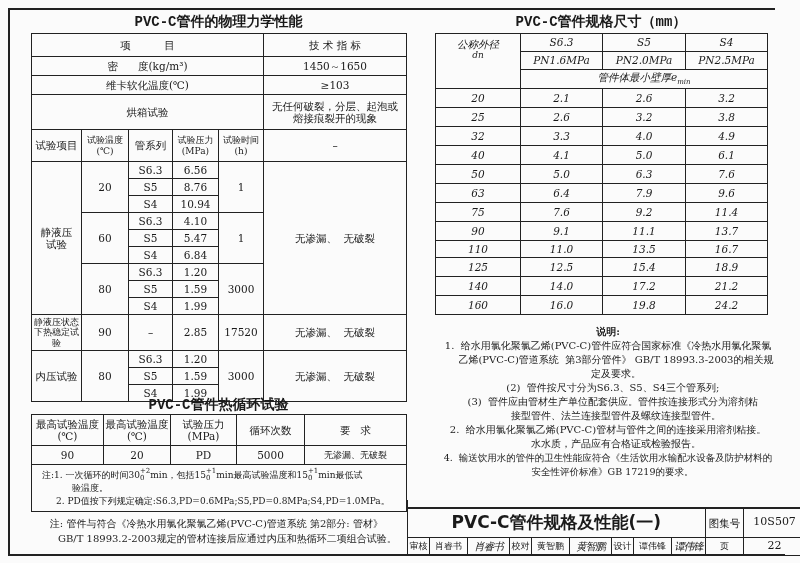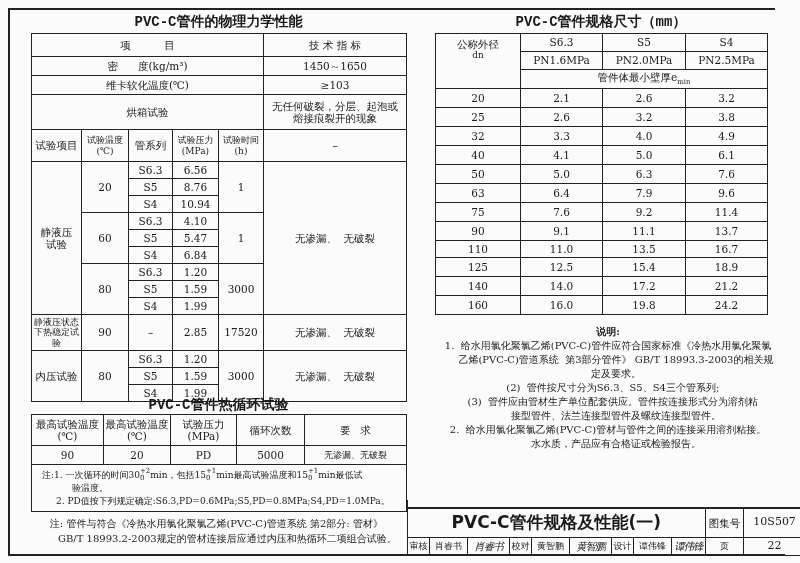--- a/index.html
+++ b/index.html
@@ -177,21 +177,21 @@
 </tbody>
   </table>
 
 <div class="abs" style="left:36px; top:516px; font-size:10px; line-height:15px; white-space:nowrap;">
   <div>注: 管件与符合《冷热水用氯化聚氯乙烯(PVC-C)管道系统 第2部分: 管材》</div>
   <div style="padding-left:22px">GB/T 18993.2-2003规定的管材连接后应通过内压和热循环二项组合试验。</div>
 </div>
 
 <div class="abs sec-title" style="left:435px; top:13px; width:332px;">PVC-C管件规格尺寸（mm）</div>
 
-<table class="grid" style="left:435px; top:33px; width:332px;">
+<table class="grid" style="left:435px; top:33px; width:332px;font-style:italic;">
   <colgroup>
     <col style="width:85px">
       <col style="width:82px">
       <col style="width:83px">
       <col style="width:82px">
   </colgroup>
   <tbody>
       <tr style="height:18px">
     <td rowspan="3" style="vertical-align:top; padding-top:4px;">
       <div>公称外径</div>
@@ -289,20 +289,22 @@
 <div class="abs notes" style="left:428px; top:325px; width:360px;">
   <div style="font-weight:bold">说明:</div>
   <div style="white-space:pre">1.  给水用氯化聚氯乙烯(PVC-C)管件应符合国家标准《冷热水用氯化聚氯</div>
   <div style="white-space:pre">     乙烯(PVC-C)管道系统  第3部分管件》 GB/T 18993.3-2003的相关规</div>
   <div style="white-space:pre">     定及要求。</div>
   <div style="white-space:pre">   (2)  管件按尺寸分为S6.3、S5、S4三个管系列;</div>
   <div style="white-space:pre">   (3)  管件应由管材生产单位配套供应。管件按连接形式分为溶剂粘</div>
   <div style="white-space:pre">     接型管件、法兰连接型管件及螺纹连接型管件。</div>
   <div style="white-space:pre">2.  给水用氯化聚氯乙烯(PVC-C)管材与管件之间的连接采用溶剂粘接。</div>
   <div style="white-space:pre">     水水质，产品应有合格证或检验报告。</div>
+  <div style="white-space:pre; font-size:9.5px">4.  输送饮用水的管件的卫生性能应符合《生活饮用水输配水设备及防护材料的</div>
+  <div style="white-space:pre; font-size:9.5px">   安全性评价标准》GB 17219的要求。</div>
 </div>
 
 <div class="abs" style="left:407px; top:500px; width:0; height:55px; border-left:1.5px solid #222;"></div>
 <table class="grid tb" style="left:407px; top:507px; width:378px; border-top:2px solid #222;">
   <colgroup>
     <col style="width:22px">
       <col style="width:38px">
       <col style="width:42px">
       <col style="width:22px">
       <col style="width:38px">

